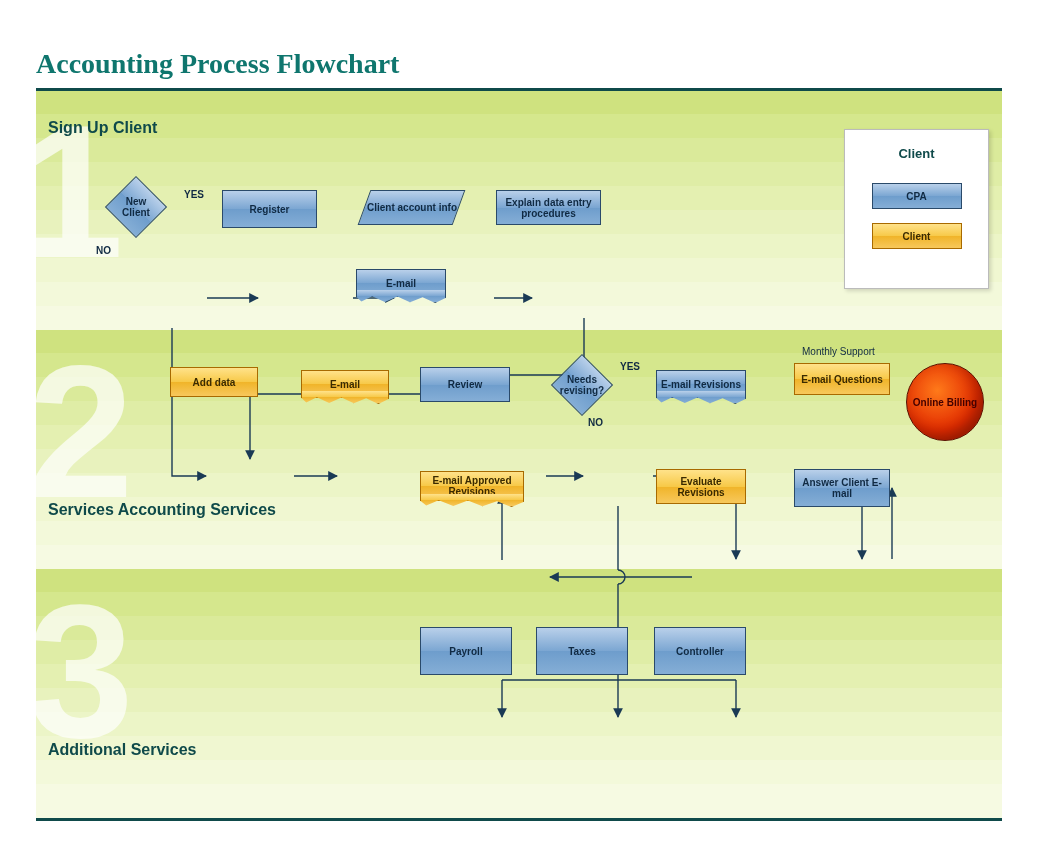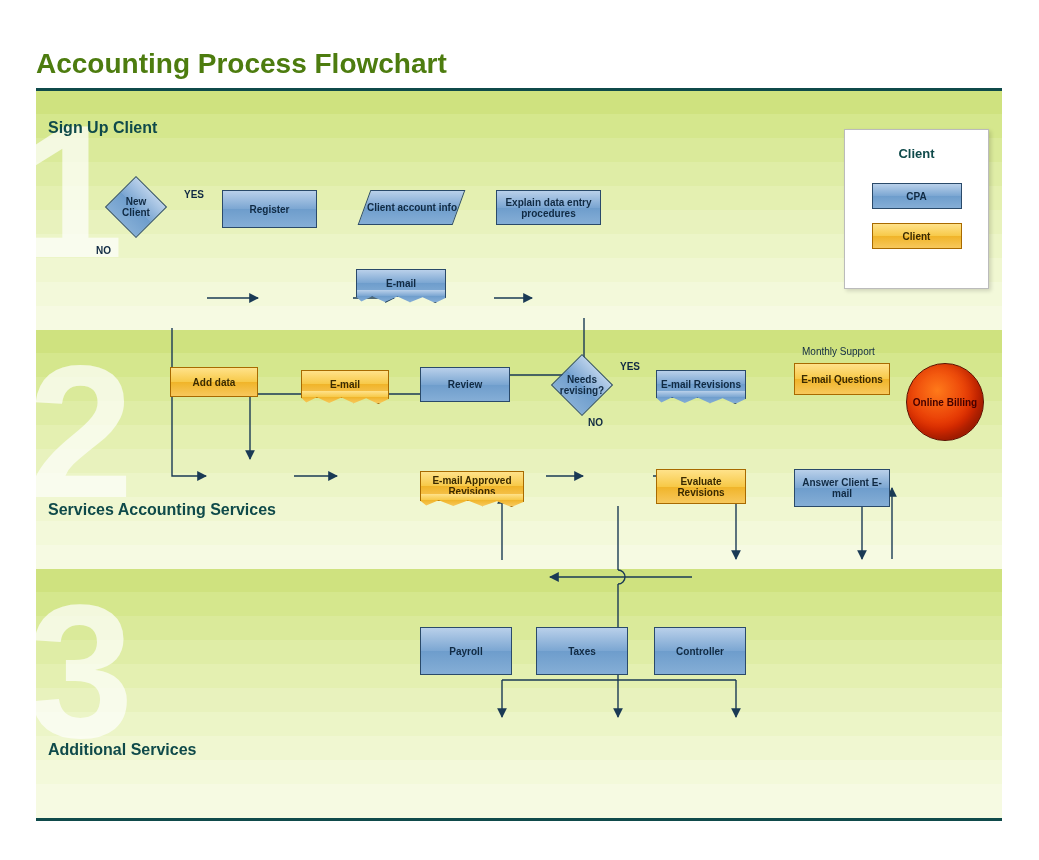--- a/index.html
+++ b/index.html
@@ -4,21 +4,21 @@
 <style>
   html,body{margin:0;padding:0;}
   body{
     font-family:Verdana,Geneva,sans-serif;
     background:#fff;
     width:1039px;height:860px;
     position:relative;overflow:hidden;
   }
   .title{
     position:absolute;left:36px;top:48px;
-    font-size:28px;font-weight:bold;color:#4d7c0f;
+    font-size:28px;font-weight:bold;color:#0f766e;font-family:Liberation Serif, serif;
   }
   .rule{
     position:absolute;left:36px;width:966px;height:3px;background:#0f4a4a;
   }
   .rule-top{top:88px;}
   .rule-bot{top:818px;}
 
   
   .bands{position:absolute;left:36px;top:91px;width:966px;height:727px;}
   .band{position:absolute;left:0;width:966px;}

